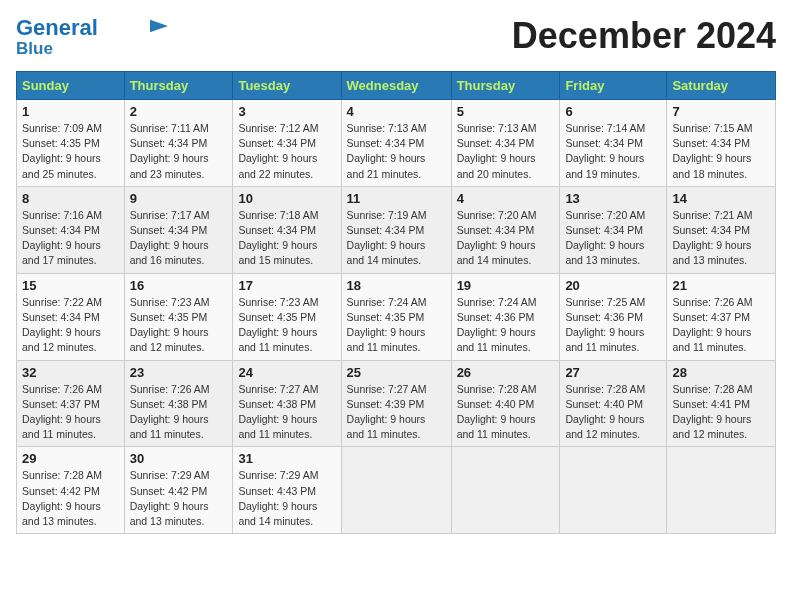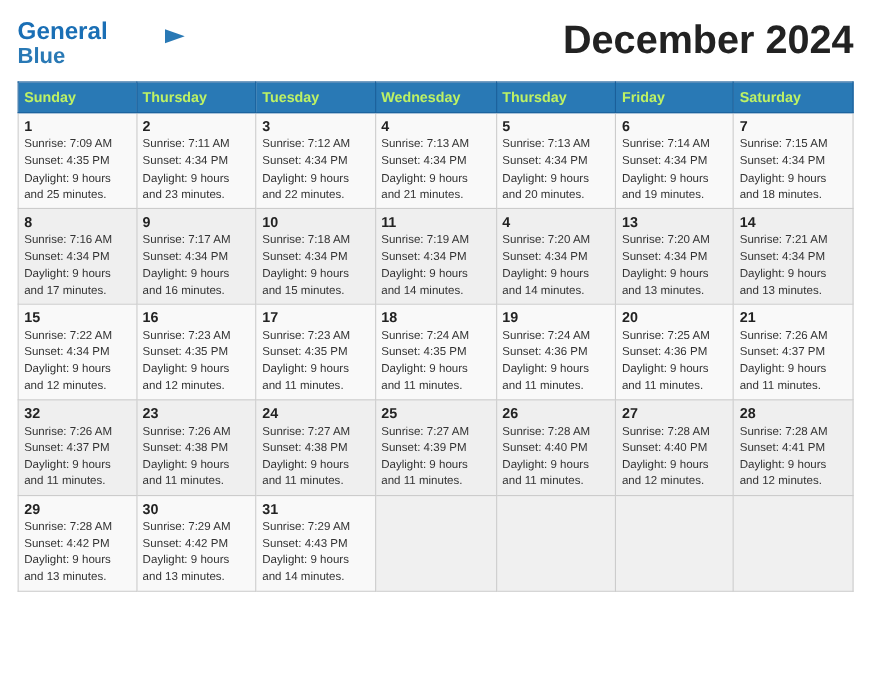--- a/index.html
+++ b/index.html
@@ -90,29 +90,29 @@
     }
     .empty-cell {
       background: #f0f0f0 !important;
     }
   </style>
 </head>
 <body>
 
 <div class="header">
   <div class="logo">
-    <div style="display:flex;align-items:flex-end;">
+    <div style="display:flex;align-items:center;">
       <span class="logo-text">
         <span class="blue">General</span>
       </span>
       <svg class="logo-arrow" viewBox="0 0 20 14" xmlns="http://www.w3.org/2000/svg">
         <polygon points="0,0 20,7 0,14" fill="#2979b5"></polygon>
       </svg>
     </div>
-    <span class="logo-text" style="color:#2979b5;font-size:20px;font-weight:bold;">Blue</span>
+    <span class="logo-text" style="color:#2979b5;font-size:17px;font-weight:bold;">Blue</span>
   </div>
   <div class="title-block">
     <h1>December 2024</h1>
   </div>
 </div>
 
 <table class="calendar">
   <thead>
     <tr>
     <th>Sunday</th>

